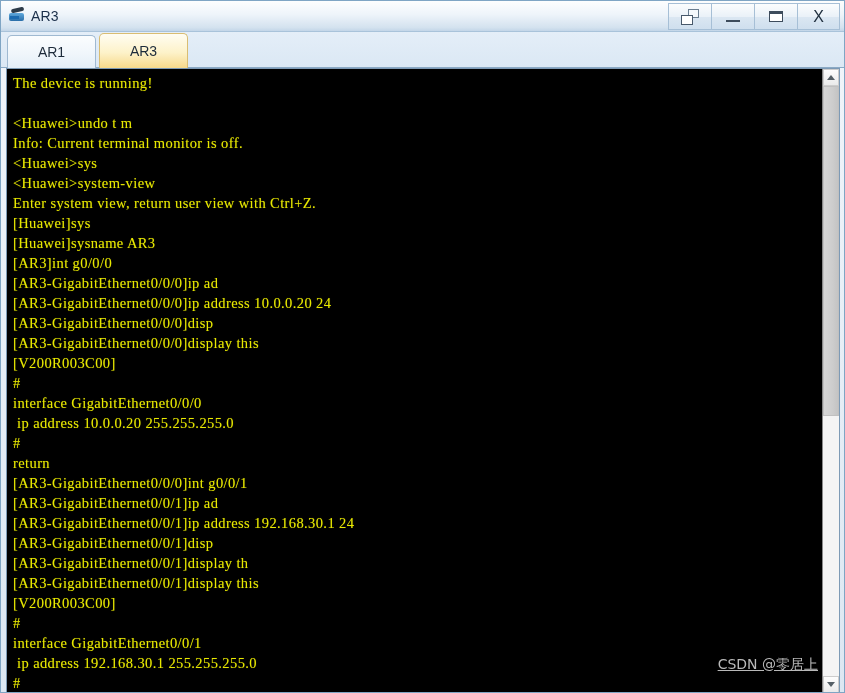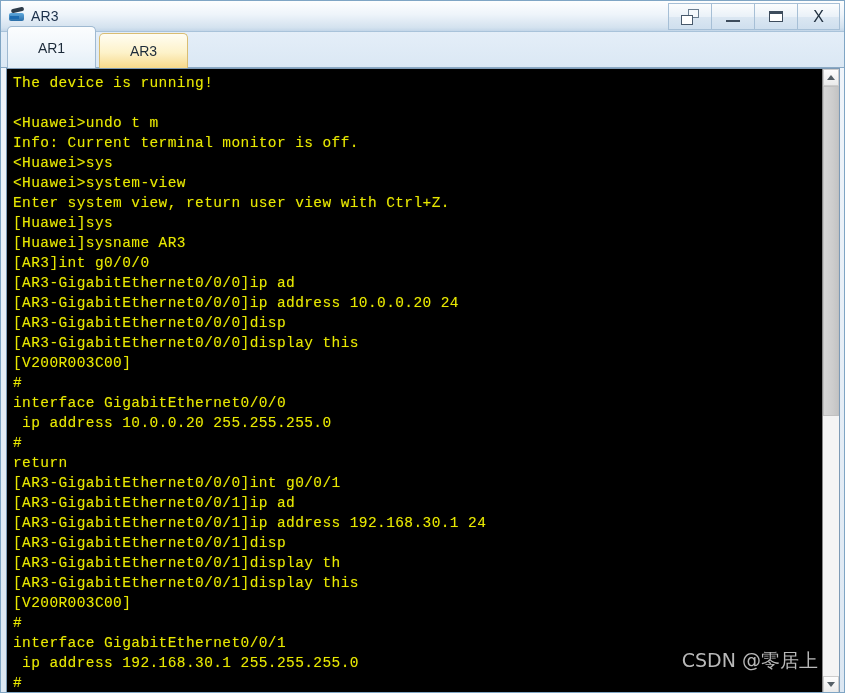--- a/index.html
+++ b/index.html
@@ -102,21 +102,21 @@
     position: relative;
     height: 36px;
     box-sizing: border-box;
     background: linear-gradient(to bottom, #e4eef8 0%, #dbe8f4 100%);
     padding: 4px 0 0 6px;
     display: flex;
     align-items: flex-end;
     border-bottom: 1px solid #8aa9c4;
   }
   .tab {
-    height: 42px;
+    height: 33px;
     min-width: 89px;
     box-sizing: border-box;
     margin-right: 3px;
     display: flex;
     align-items: center;
     justify-content: center;
     font-size: 14px;
     color: #1d2b3a;
     border: 1px solid #9fb9d1;
     border-bottom: none;
@@ -142,21 +142,21 @@
     margin: 0 4px 0 5px;
     border: 1px solid #7d9ab5;
     background: #000000;
     display: flex;
     overflow: hidden;
   }
   #terminal-output {
     flex: 1 1 auto;
     background: #000000;
     color: #e8e800;
-    font-family: Liberation Mono, monospace;
+    font-family: Liberation Serif, serif;
     font-size: 14.5px;
     line-height: 20px;
     padding: 4px 0 0 6px;
     white-space: pre;
     overflow: hidden;
     letter-spacing: 0.4px;
     text-shadow: 0 0 1px rgba(232,232,0,0.35);
   }
   .term-line { height: 20px; }
 
@@ -208,24 +208,25 @@
     border: 1px solid #c0c0c0;
     box-sizing: border-box;
   }
 
   
   #watermark {
     position: absolute;
     right: 26px;
     bottom: 18px;
     color: #b9b9b9;
-    font-size: 19px;
+    font-size: 14px;
     font-family: "DejaVu Sans", sans-serif;
     pointer-events: none;
     white-space: nowrap;
+    text-decoration: underline;
   }
 
   
   .router-icon { position:absolute; inset:0; }
   .router-icon .body {
     position:absolute; left:1px; top:6px; width:15px; height:8px;
     background: linear-gradient(to bottom,#5fa8dc,#2a6ea8);
     border-radius: 2px;
   }
   .router-icon .bar {

